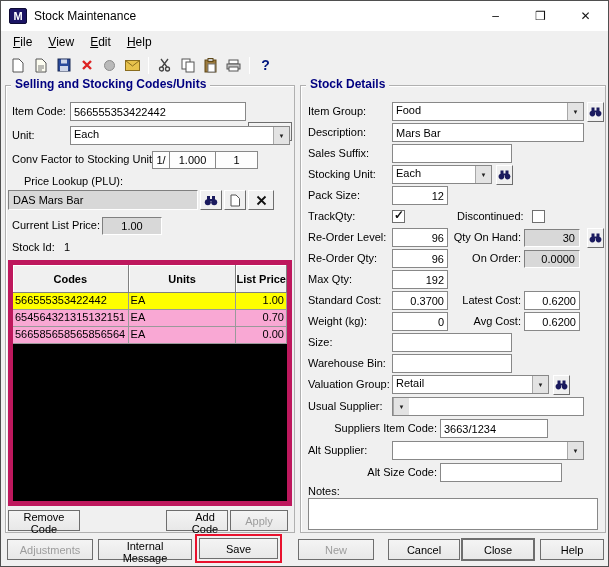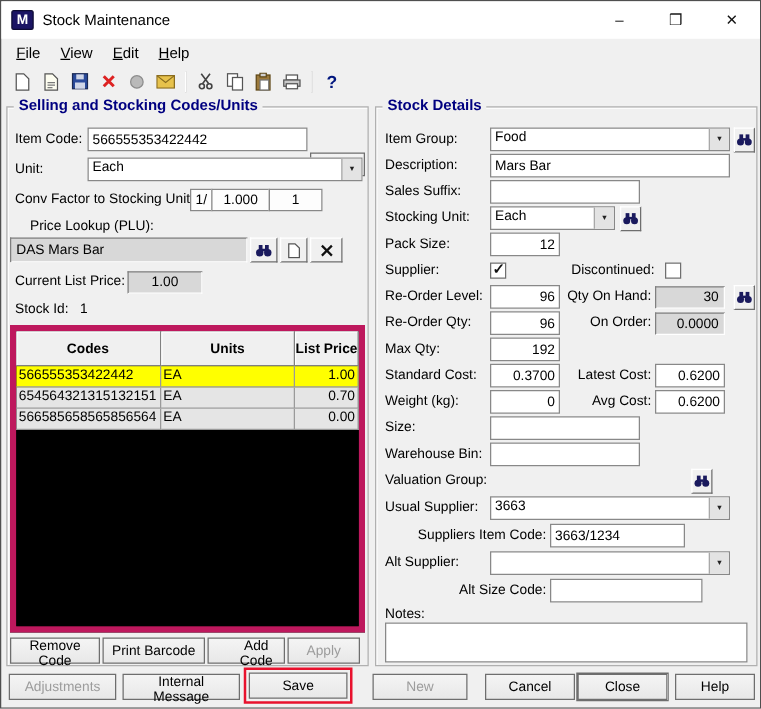--- a/index.html
+++ b/index.html
@@ -42,21 +42,21 @@
 
   .iconbtn { position:absolute; height:20px; width:20px; background:#f0f0f0; border:1px solid; border-color:#fff #6e6e6e #6e6e6e #fff; display:flex; align-items:center; justify-content:center; padding:0; }
 
   .chk { position:absolute; width:13px; height:13px; background:#fff; border:1px solid #6f6f6f; }
   .chk.on::after { content:"✓"; position:absolute; top:-3px; left:1px; font-size:12px; font-weight:bold; color:#111; }
 
   
   .grid { position:absolute; left:2px; top:174px; width:284px; height:246px; border:5px solid #be185d; background:#000; display:flex; flex-direction:column; overflow:hidden; }
   .grid-header { display:flex; height:28px; }
   .gh-cell { background:#f0f0f0; border-right:1px solid #808080; border-bottom:1px solid #808080; box-shadow:inset 1px 1px 0 #fff; font-size:11px; font-weight:bold; display:flex; align-items:center; justify-content:center; text-align:center; line-height:12px; }
-  .grid-row { display:flex; height:17px; background:#e5e5e5; }
+  .grid-row { display:flex; height:17px; background:#f9a8d4; }
   .grid-row.on { background:#ffff00; }
   .gr-cell { border-right:1px solid #9a9a9a; border-bottom:1px solid #9a9a9a; font-size:11px; padding:1px 2px; white-space:nowrap; overflow:hidden; }
   .c1 { width:119px; } .c2 { width:111px; } .c3 { width:52px; text-align:right; }
   .grid-fill { flex:1; background:#000; }
 
   .btn { position:absolute; height:21px; background:linear-gradient(#f4f4f4,#e8e8e8); border:1px solid #6e6e6e; font-size:11px; color:#000; padding:0 4px; }
   .btn.dis { color:#9c9c9c; }
   .btn.default { box-shadow:0 0 0 1px #6e6e6e; }
   .save-wrap { position:absolute; left:194px; top:533px; width:87px; height:29px; border:2px solid #e8112d; padding:2px; background:transparent; }
   .save-wrap .btn { position:static; width:100%; height:100%; }
@@ -222,21 +222,20 @@
       </div>
       <div class="grid-row">
         <div class="gr-cell c1">566585658565856564</div>
         <div class="gr-cell c2">EA</div>
         <div class="gr-cell c3">0.00</div>
       </div>
       <div class="grid-fill"></div>
     </div>
 
     <button class="btn" style="left:2px; top:424px; width:72px;">Remove Code</button>
-    <button class="btn" style="left:76px; top:424px; width:82px;">Print Barcode</button>
     <button class="btn" style="left:160px; top:424px; width:62px;padding-left:20px;">Add Code</button>
     <button class="btn dis" style="left:224px; top:424px; width:58px;">Apply</button>
   </div>
 
   <div class="panel" style="left:299px; top:84px; width:306px; height:448px;text-decoration:underline;">
     <span class="legend">Stock Details</span>
 
     <span class="lbl" style="left:7px; top:16px;">Item Group:</span>
     <div class="combo" style="left:91px; top:16px; width:192px;">
       <span class="combo-text">Food</span>
@@ -269,21 +268,21 @@
           <rect x="7.5" y="0.5" width="3" height="4" fill="#1a1a5e"></rect>
           <rect x="5" y="3.5" width="3" height="2" fill="#1a1a5e"></rect>
           <circle cx="3.4" cy="6.6" r="2.8" fill="#1a1a5e"></circle>
           <circle cx="9.6" cy="6.6" r="2.8" fill="#1a1a5e"></circle>
         </svg>
       </button>
 
     <span class="lbl" style="left:7px; top:100px;">Pack Size:</span>
     <input class="tb num" style="left: 91px; top: 100px; width: 56px;" readonly="" value="12">
 
-    <span class="lbl" style="left:7px; top:121px;">Supplier:</span>
+    <span class="lbl" style="left:7px; top:121px;">TrackQty:</span>
     <span class="chk on" style="left:91px; top:124px;"></span>
     <span class="lbl" style="left:156px; top:121px;">Discontinued:</span>
     <span class="chk" style="left:231px; top:124px;"></span>
 
     <span class="lbl" style="left:7px; top:142px;">Re-Order Level:</span>
     <input class="tb num" style="left: 91px; top: 142px; width: 56px;" readonly="" value="96">
     <span class="lbl r" style="left:140px; top:142px; width:80px;">Qty On Hand:</span>
     <div class="ro num" style="left:223px; top:143px; width:56px;">30</div>
     <button class="iconbtn" style="left:286px; top:142px; width:17px;">
         <svg width="13" height="10">
@@ -313,33 +312,36 @@
     <span class="lbl r" style="left:140px; top:226px; width:80px;">Avg Cost:</span>
     <input class="tb num" style="left: 223px; top: 226px; width: 56px;" readonly="" value="0.6200">
 
     <span class="lbl" style="left:7px; top:247px;">Size:</span>
     <input class="tb" style="left: 91px; top: 247px; width: 120px;" readonly="" value="">
 
     <span class="lbl" style="left:7px; top:268px;">Warehouse Bin:</span>
     <input class="tb" style="left: 91px; top: 268px; width: 120px;" readonly="" value="">
 
     <span class="lbl" style="left:7px; top:289px;">Valuation Group:</span>
+    <div class="combo" style="left:91px; top:289px; width:157px;">
+      <span class="combo-text">Retail</span>
+      <span class="combo-btn">▼</span>
+    </div>
     <button class="iconbtn" style="left:252px; top:289px; width:17px;">
         <svg width="13" height="10">
           <rect x="2.5" y="0.5" width="3" height="4" fill="#1a1a5e"></rect>
           <rect x="7.5" y="0.5" width="3" height="4" fill="#1a1a5e"></rect>
           <rect x="5" y="3.5" width="3" height="2" fill="#1a1a5e"></rect>
           <circle cx="3.4" cy="6.6" r="2.8" fill="#1a1a5e"></circle>
           <circle cx="9.6" cy="6.6" r="2.8" fill="#1a1a5e"></circle>
         </svg>
       </button>
 
     <span class="lbl" style="left:7px; top:311px;">Usual Supplier:</span>
     <div class="combo" style="left:91px; top:311px; width:192px;">
-      <span class="combo-text">3663</span>
       <span class="combo-btn">▼</span>
     </div>
 
     <span class="lbl r" style="left:10px; top:333px; width:126px;">Suppliers Item Code:</span>
     <input class="tb" style="left: 139px; top: 333px; width: 108px;" readonly="" value="3663/1234">
 
     <span class="lbl" style="left:7px; top:355px;">Alt Supplier:</span>
     <div class="combo" style="left:91px; top:355px; width:192px;">
       <span class="combo-text"></span>
       <span class="combo-btn">▼</span>

